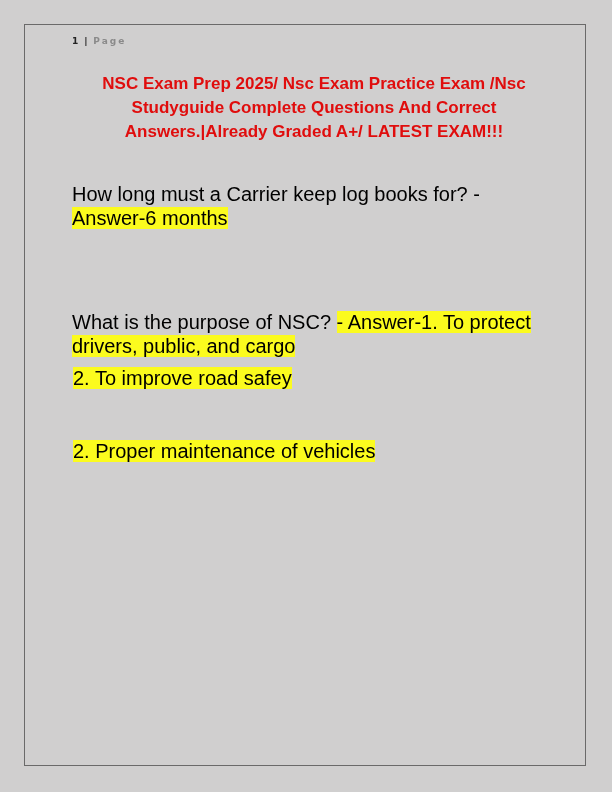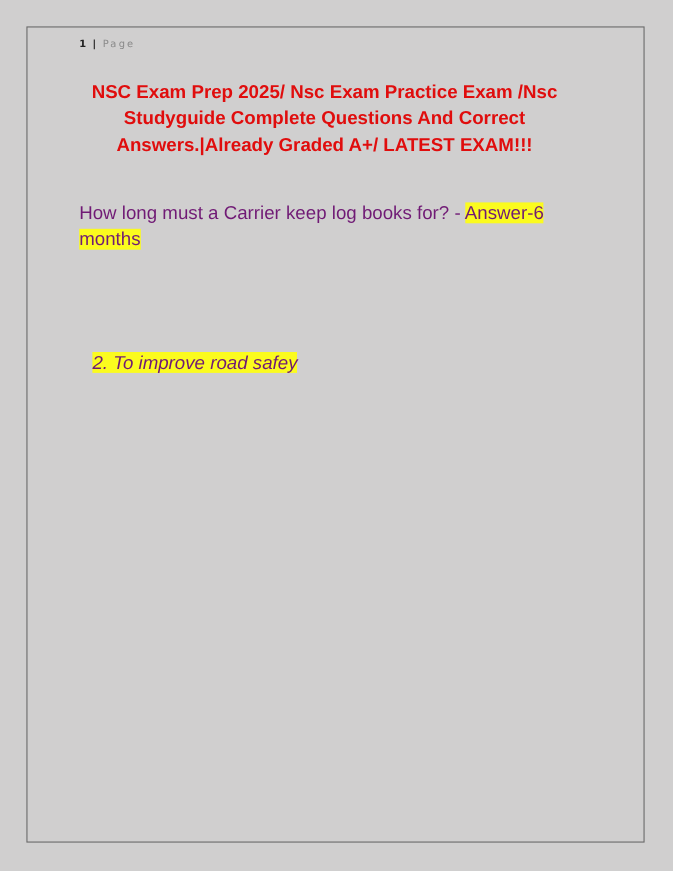--- a/index.html
+++ b/index.html
@@ -19,42 +19,42 @@
     }
     .header {
       position: absolute;
       left: 72px; top: 36px;
       font-family: "DejaVu Sans", sans-serif;
       font-size: 9px;
       color: #222;
     }
     .header .num { font-weight: bold; }
     .header .bar { font-weight: bold; margin: 0 3px 0 3px; }
-    .header .pg { color: #8a8a8a; letter-spacing: 2px; }
+    .header .pg { color: #8a8a8a; letter-spacing: 2px; font-weight: bold; }
     .title {
       position: absolute;
-      left: 61px; top: 72px;
+      left: 80px; top: 72px;
       width: 468px;
       text-align: center;
       color: #e00d0d;
       font-weight: bold;
       font-size: 17px;
       line-height: 24px;
     }
     .content {
       position: absolute;
       left: 72px; top: 182px;
       width: 470px;
-      color: #701a75;
-      font-size: 17px;
+      color: #000000;
+      font-size: 20px;
       line-height: 24px;
     }
     .qa { margin: 0; }
     .hl { background: #fbfb1e; }
-    .line { margin: 12px; font-style: italic; }
+    .line { margin: 1px; }
     .gap-lg { height: 40px; }
     .subline { margin-top: 8px; }
   </style>
 </head>
 <body>
 
 <div class="page-border"></div>
 
 <div class="header">
   <span class="num">1</span>
@@ -63,15 +63,19 @@
 </div>
 
 <div class="title">NSC Exam Prep 2025/ Nsc Exam Practice Exam /Nsc Studyguide Complete Questions And Correct Answers.|Already Graded A+/ LATEST EXAM!!!</div>
 
 <div class="content">
   <p class="qa">
     <span>How long must a Carrier keep log books for? - </span><span class="hl">Answer-6 months</span>
   </p>
   <div class="gap-lg"></div>
   <div class="gap-lg"></div>
+  <p class="qa">
+    <span>What is the purpose of NSC? </span><span class="hl">- Answer-1. To protect drivers, public, and cargo</span>
+  </p>
   <p class="line subline"><span class="hl">2. To improve road safey</span></p>
   <div class="gap-lg"></div>
+  <p class="line subline"><span class="hl">2. Proper maintenance of vehicles</span></p>
 </div>
 
 </body></html>

